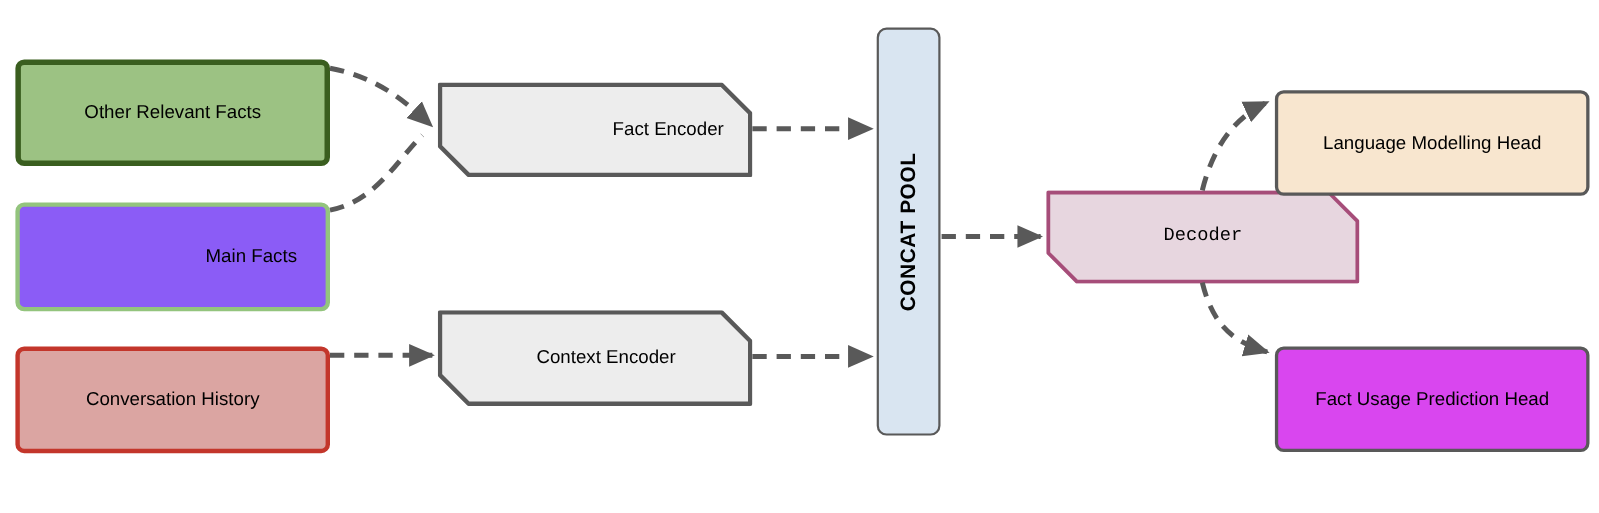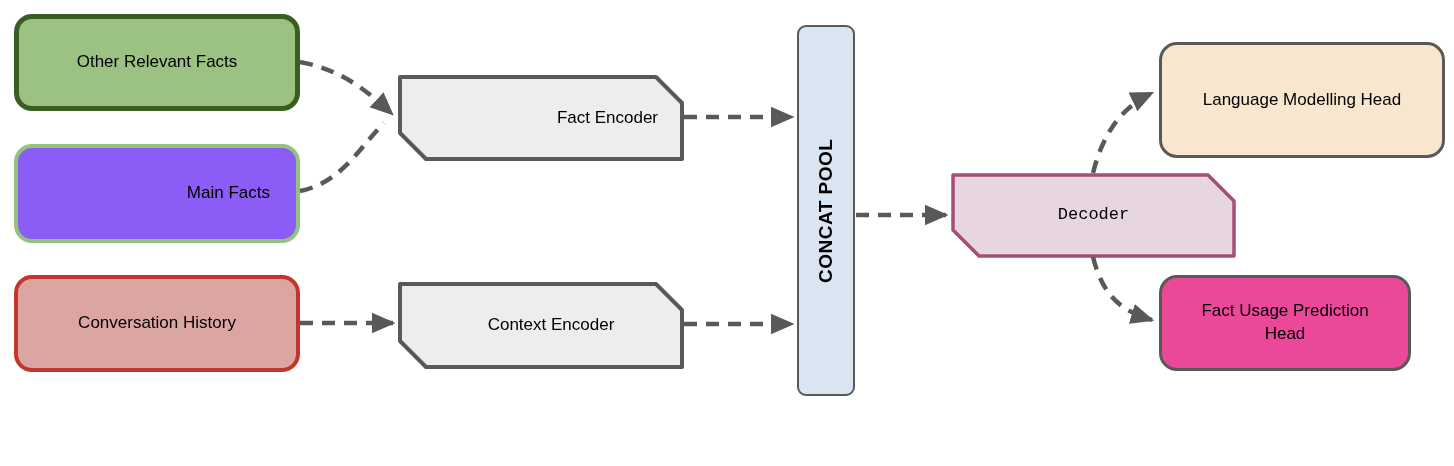--- a/index.html
+++ b/index.html
@@ -32,31 +32,31 @@
     inset: 0;
     width: 100%;
     height: 100%;
   }
   .node .label {
     position: relative;
     z-index: 2;
     padding: 0 26px;
   }
   
-  .rounded { border-radius: 18px; }
+  .rounded { border-radius: 8px; margin-top: 40px; }
   .n-other   { left: 14px;  top: 14px;  width: 286px; height: 97px;
                background: #9cc283; border: 5px solid #3a5e1f; }
   .n-main    { left: 14px;  top: 144px; width: 286px; height: 99px;
                background: #8b5cf6; border: 4px solid #93c47d; justify-content: flex-end; }
   .n-conv    { left: 14px;  top: 275px; width: 286px; height: 97px;
                background: #dba5a2; border: 4px solid #c3362b; }
-  .n-lmhead  { left: 1159px; top: 42px;  width: 286px; height: 116px;
+  .n-lmhead  { left: 1159px; top: 42px;  width: 286px; height: 96px;
                background: #f8e6cf; border: 3px solid #595959; }
-  .n-fuhead  { left: 1159px; top: 275px; width: 252px; height: 96px;
-               background: #ec4899; border: 3px solid #595959; justify-content: center; }
+  .n-fuhead  { left: 1159px; top: 275px; width: 286px; height: 96px;
+               background: #d946ef; border: 3px solid #595959; justify-content: center; }
   .n-concat  { left: 797px; top: 25px; width: 58px; height: 371px;
                background: #d9e5f1; border: 2px solid #595959; border-radius: 9px; }
   .n-concat .label {
     transform: rotate(-90deg);
     white-space: nowrap;
     font-weight: bold;
     font-size: 19px;
     letter-spacing: 0.5px;
     padding: 0;
   }

